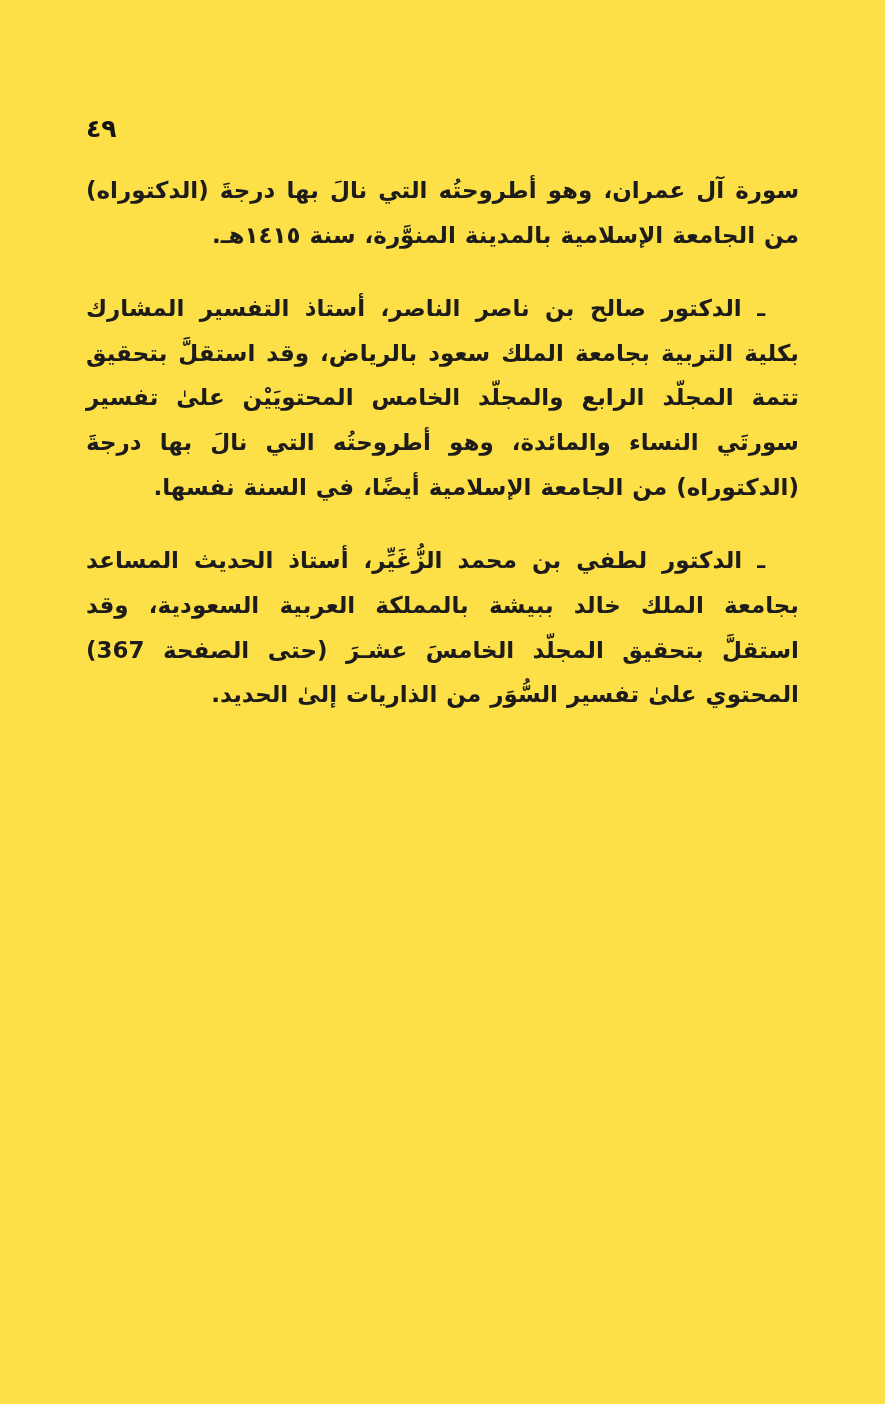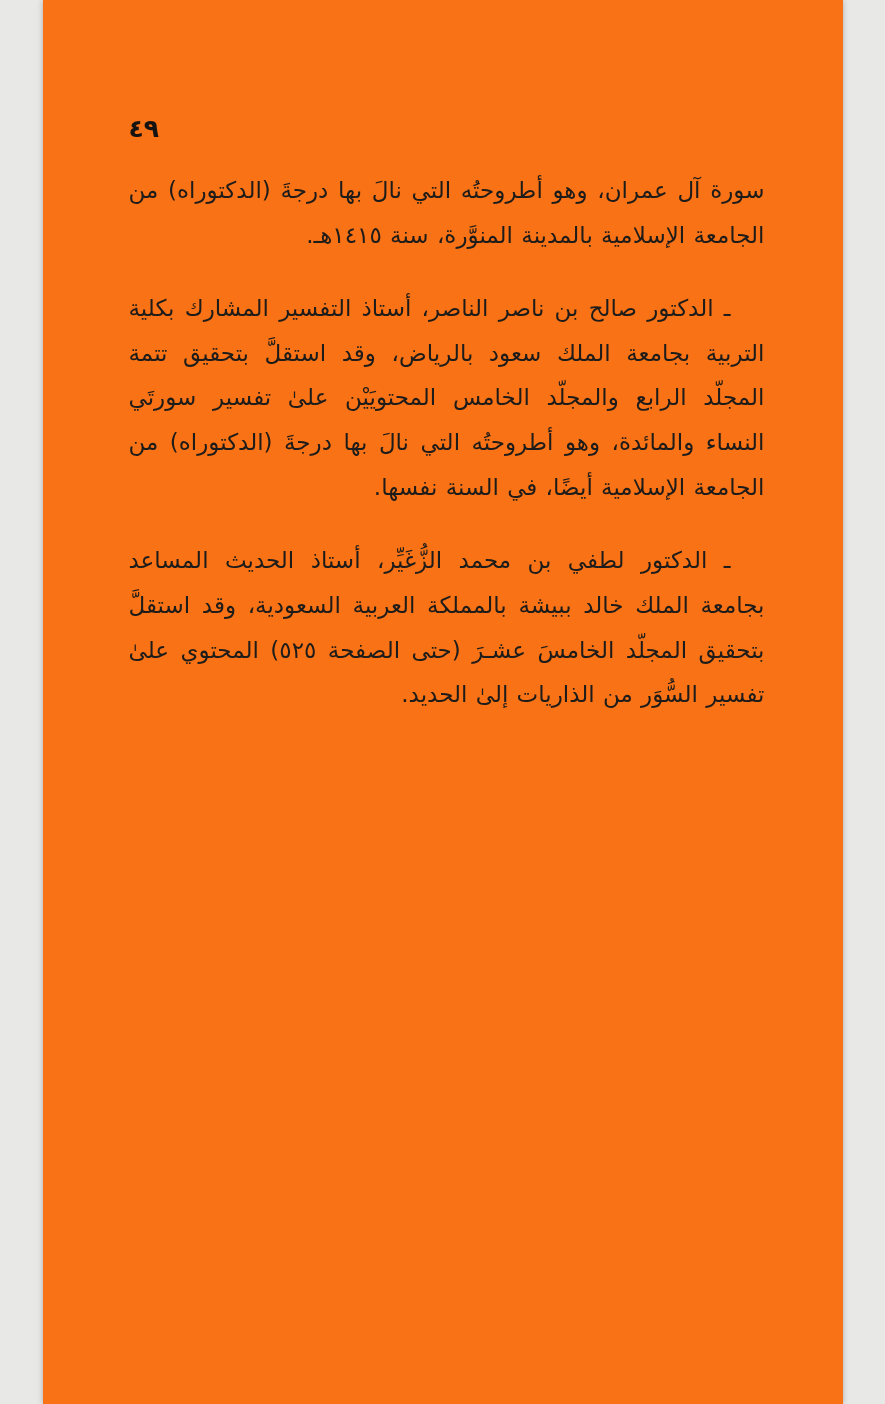--- a/index.html
+++ b/index.html
@@ -2,44 +2,45 @@
 <html lang="ar" dir="rtl"><head>
 <meta charset="utf-8">
 <style>
   html, body {
     margin: 0;
     padding: 0;
     background: #e8e8e6;
   }
   .page {
     position: relative;
-    width: 800px;
+    width: 885px;
     height: 1404px;
     margin: 0 auto;
-    background: #f97316;
+    background: #fde047;
     color: #1d1c1a;
     direction: rtl;
     overflow: hidden;
     font-family: "DejaVu Sans", sans-serif;
     box-shadow: 0 0 6px rgba(0,0,0,0.25);
   }
   .page-number {
     position: absolute;
     top: 114px;
     left: 86px;
     font-size: 25px;
     font-weight: bold;
     letter-spacing: 1px;
     color: #141311;
   }
   .content {
     position: absolute;
     top: 168px;
-    right: 78px;
+    right: 86px;
     left: 86px;
+    font-weight: bold;
   }
   p.para {
     margin: 0 0 28px 0;
     font-size: 23px;
     line-height: 1.95;
     text-align: justify;
     text-justify: inter-word;
     word-spacing: 1px;
   }
   p.para.indented {
@@ -57,18 +58,18 @@
   <div class="page-number">٤٩</div>
 
   <div class="content">
 
     <p class="para">سورة آل عمران، وهو أطروحتُه التي نالَ بها درجةَ (الدكتوراه) من الجامعة الإسلامية بالمدينة المنوَّرة، سنة ١٤١٥هـ.</p>
 
     <p class="para indented">ـ الدكتور صالح بن ناصر الناصر، أستاذ التفسير المشارك بكلية التربية بجامعة الملك سعود بالرياض، وقد استقلَّ بتحقيق تتمة المجلّد الرابع والمجلّد الخامس المحتويَيْن علىٰ تفسير سورتَي النساء والمائدة، وهو أطروحتُه التي نالَ بها درجةَ (الدكتوراه) من الجامعة الإسلامية أيضًا، في السنة نفسها.</p>
 
 
 
-    <p class="para indented">ـ الدكتور لطفي بن محمد الزُّغَيِّر، أستاذ الحديث المساعد بجامعة الملك خالد ببيشة بالمملكة العربية السعودية، وقد استقلَّ بتحقيق المجلّد الخامسَ عشـرَ (حتى الصفحة ٥٢٥) المحتوي علىٰ تفسير السُّوَر من الذاريات إلىٰ الحديد.</p>
+    <p class="para indented">ـ الدكتور لطفي بن محمد الزُّغَيِّر، أستاذ الحديث المساعد بجامعة الملك خالد ببيشة بالمملكة العربية السعودية، وقد استقلَّ بتحقيق المجلّد الخامسَ عشـرَ (حتى الصفحة 367) المحتوي علىٰ تفسير السُّوَر من الذاريات إلىٰ الحديد.</p>
 
 
   </div>
 
 </div>
 
 </body></html>

